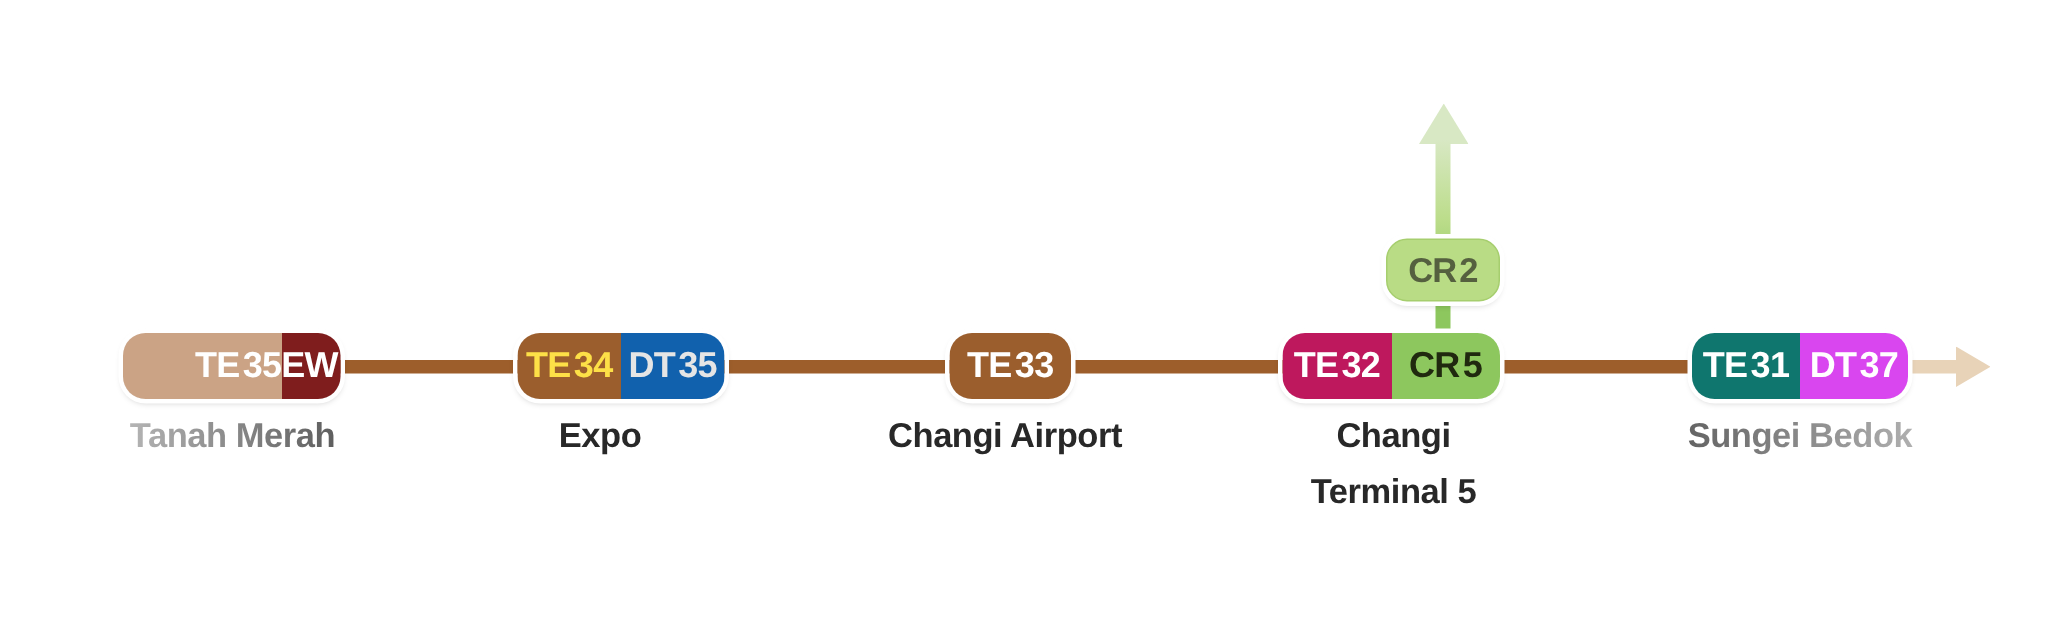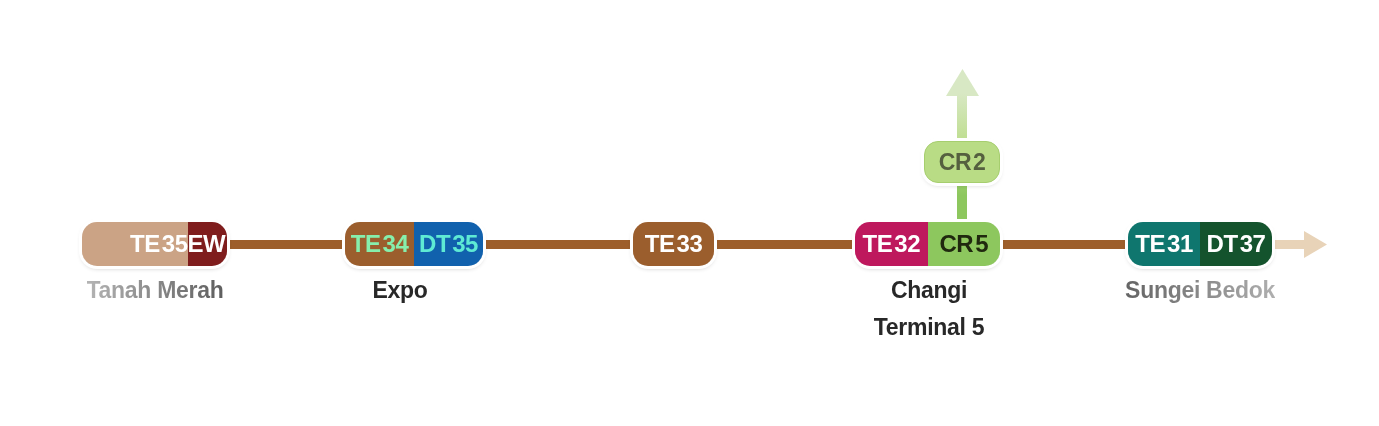--- a/index.html
+++ b/index.html
@@ -67,46 +67,47 @@
 <div class="canvas">
 
   <div class="track" style="left: 150px; width: 1055px; background-color: rgb(157, 94, 43);"></div>
 
   <div class="branch-head" style="background-color: rgb(216, 232, 196);"></div>
   <div class="branch-shaft"></div>
 
   <div class="end-shaft" style="background-color: rgb(232, 211, 184);"></div>
   <div class="end-head" style="background-color: rgb(232, 211, 184);"></div>
 
-  <div class="badge-cr2" style="background-color: rgb(185, 220, 133); color: rgb(85, 96, 63);">CR 2</div>
+  <div class="badge-cr2" style="background-color: rgb(185, 220, 133); color: rgb(85, 96, 63); margin-top: 18px;">CR 2</div>
 
   <div class="badge" style="left:82px;width:145px;">
     <div class="half" style="background-color: rgb(203, 163, 133); color: rgb(255, 255, 255); padding-left: 48px;">TE 35</div>
     <div class="half" style="background-color: #7f1d1d; color: rgb(255, 255, 255);">EW 4</div>
   </div>
   <div class="st-label gray-ltr" style="left:155px;">Tanah Merah</div>
 
   <div class="badge" style="left:345px;width:138px;">
-    <div class="half" style="background-color: rgb(155, 94, 45); color: #86efac;">TE 34</div>
-    <div class="half" style="background-color: rgb(17, 97, 173); color: #5eead4;">DT 35</div>
+    <div class="half" style="background-color: rgb(155, 94, 45); color: #fde047;">TE 34</div>
+    <div class="half" style="background-color: rgb(17, 97, 173); color: #e5e5e5;">DT 35</div>
   </div>
   <div class="st-label" style="left:400px;">Expo</div>
 
   <div class="badge" style="left:633px;width:81px;">
     <div class="half" style="background-color: rgb(155, 94, 45); color: rgb(255, 255, 255);">TE 33</div>
   </div>
+  <div class="st-label" style="left:670px;">Changi Airport</div>
 
   <div class="badge" style="left:855px;width:145px;">
     <div class="half" style="background-color: #be185d; color: rgb(255, 255, 255);">TE 32</div>
     <div class="half" style="background-color: rgb(141, 199, 94); color: rgb(32, 41, 15);">CR 5</div>
   </div>
   <div class="st-label" style="left:929px;">
     <div>Changi</div>
     <div>Terminal 5</div>
   </div>
 
   <div class="badge" style="left:1128px;width:144px;">
     <div class="half" style="background-color: #0f766e; color: rgb(255, 255, 255);">TE 31</div>
-    <div class="half" style="background-color: #14532d; color: rgb(255, 255, 255);">DT 37</div>
+    <div class="half" style="background-color: #d946ef; color: rgb(255, 255, 255);">DT 37</div>
   </div>
   <div class="st-label gray-rtl" style="left:1200px;">Sungei Bedok</div>
 
 </div>
 
 </body></html>

